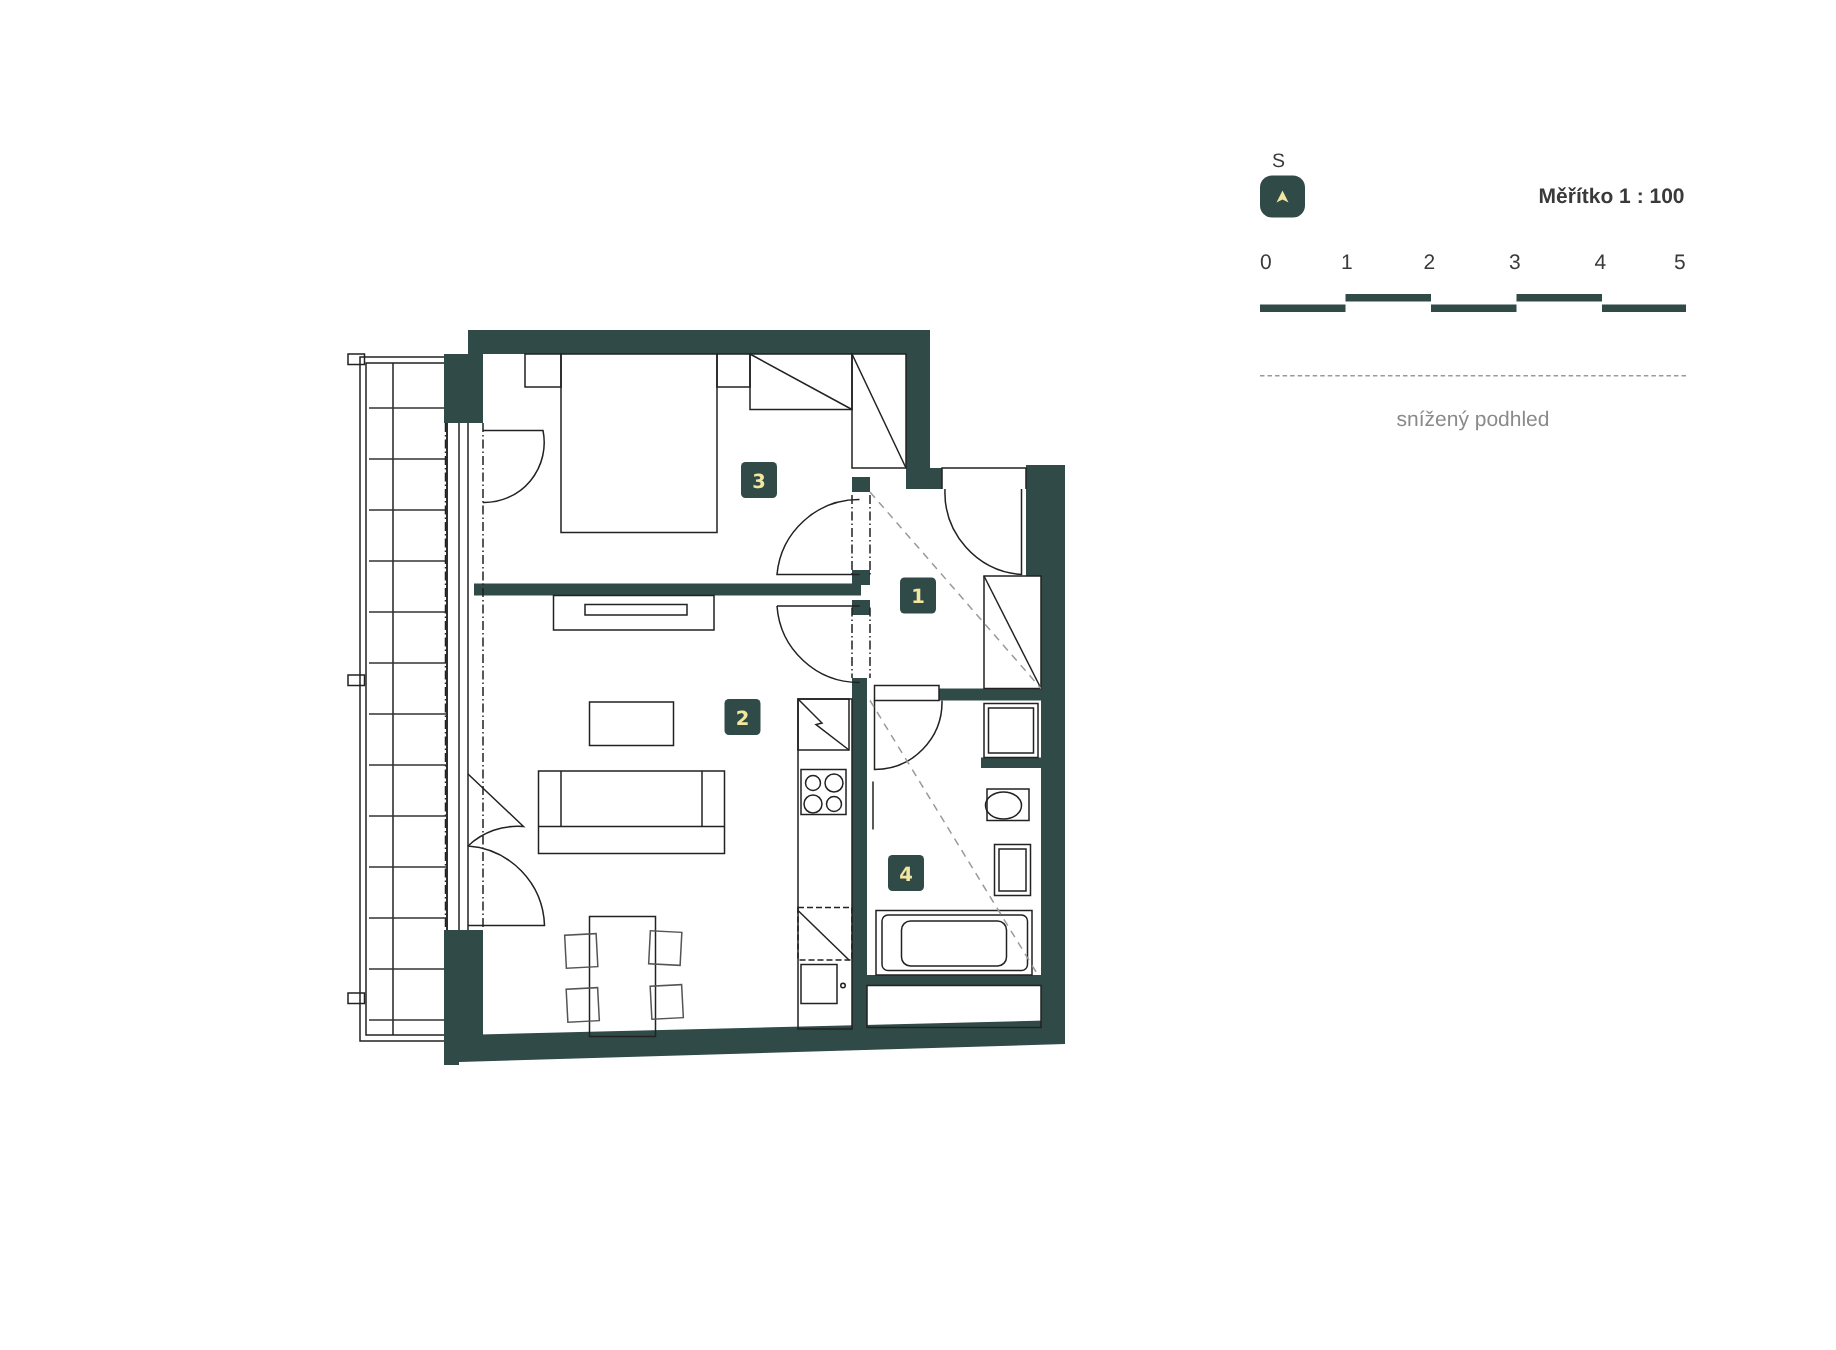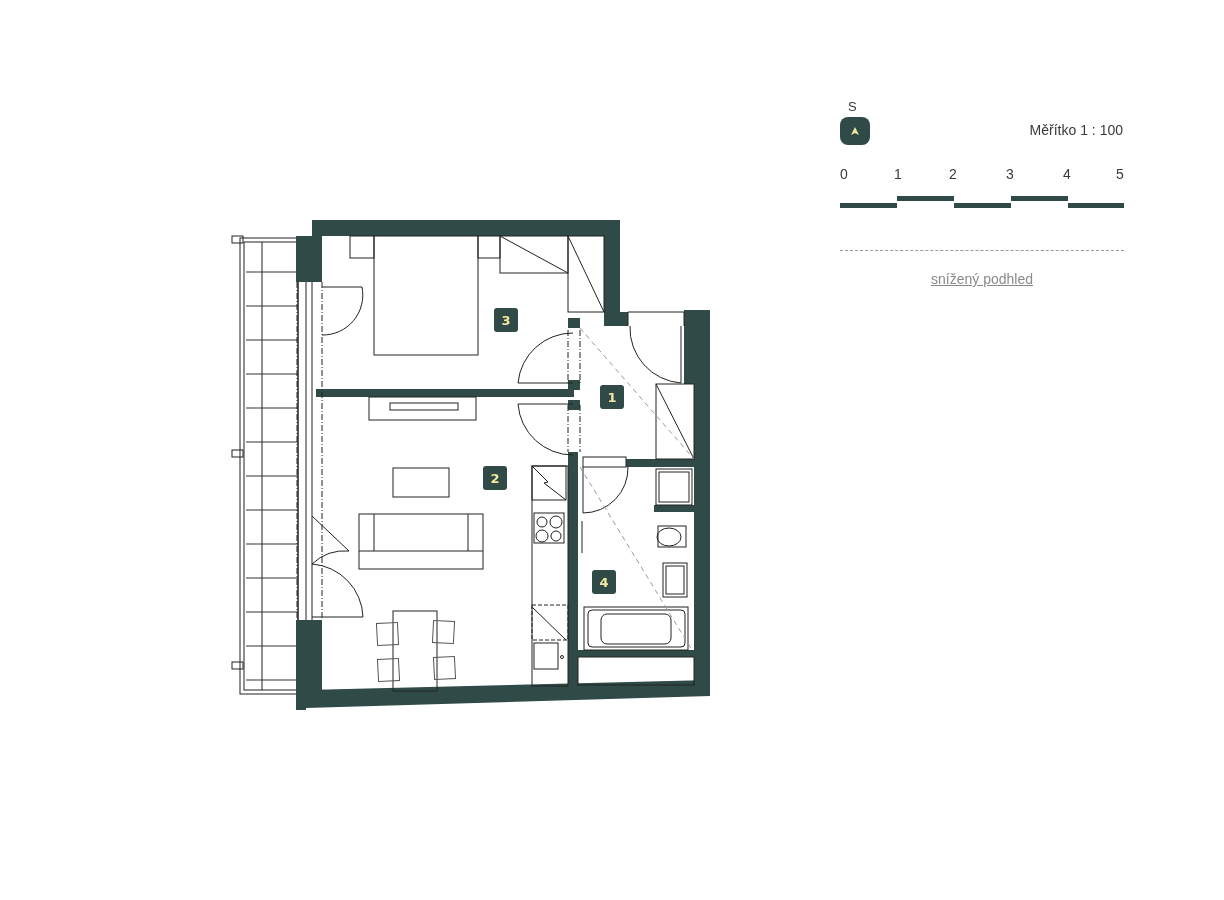--- a/index.html
+++ b/index.html
@@ -3,25 +3,25 @@
   <meta charset="utf-8">
   <style>
     html, body { margin: 0; padding: 0; background: #ffffff; }
     body { width: 1224px; height: 900px; position: relative; overflow: hidden;
            font-family: "Liberation Sans", "DejaVu Sans", sans-serif; color: #333; }
     .plan { position: absolute; left: 0; top: 0; width: 1224px; height: 900px; }
     .legend { position: absolute; left: 838px; top: 96px; width: 288px; height: 200px; }
     .north-label { position: absolute; left: 10px; top: 3px; font-size: 13px; color: #3a3a3a; }
     .north-badge { position: absolute; left: 2px; top: 21px; width: 30px; height: 28px;
                    background: #2f4a47; border-radius: 8px; display: flex; align-items: center; justify-content: center; }
-    .scale-title { position: absolute; right: 3px; top: 26px; font-size: 14px; color: #3a3a3a; }
+    .scale-title { position: absolute; right: 3px; top: 26px; font-size: 14px; color: #3a3a3a; font-weight: bold; }
     .tick { position: absolute; top: 70px; font-size: 14px; color: #3a3a3a; }
     .scale-bar { position: absolute; left: 2px; top: 96px; }
     .dashed { position: absolute; left: 2px; top: 154px; width: 284px; border-top: 1px dashed #9a9a9a; }
-    .ceiling { position: absolute; left: 2px; top: 175px; width: 284px; text-align: center; font-size: 14px; color: #8a8a8a; text-decoration: underline; }
+    .ceiling { position: absolute; left: 2px; top: 175px; width: 284px; text-align: center; font-size: 14px; color: #8a8a8a; }
     .room-label { font-family: "DejaVu Sans", sans-serif; font-weight: bold; font-size: 13px; fill: #f3e7a0; }
   </style>
 </head>
 <body>
 
 <svg class="plan" viewBox="0 0 1224 900" xmlns="http://www.w3.org/2000/svg">
 
   <g fill="none" stroke="#222" stroke-width="1">
     <rect x="240" y="238" width="58" height="456"></rect>
     <rect x="244" y="242" width="54" height="448"></rect>

